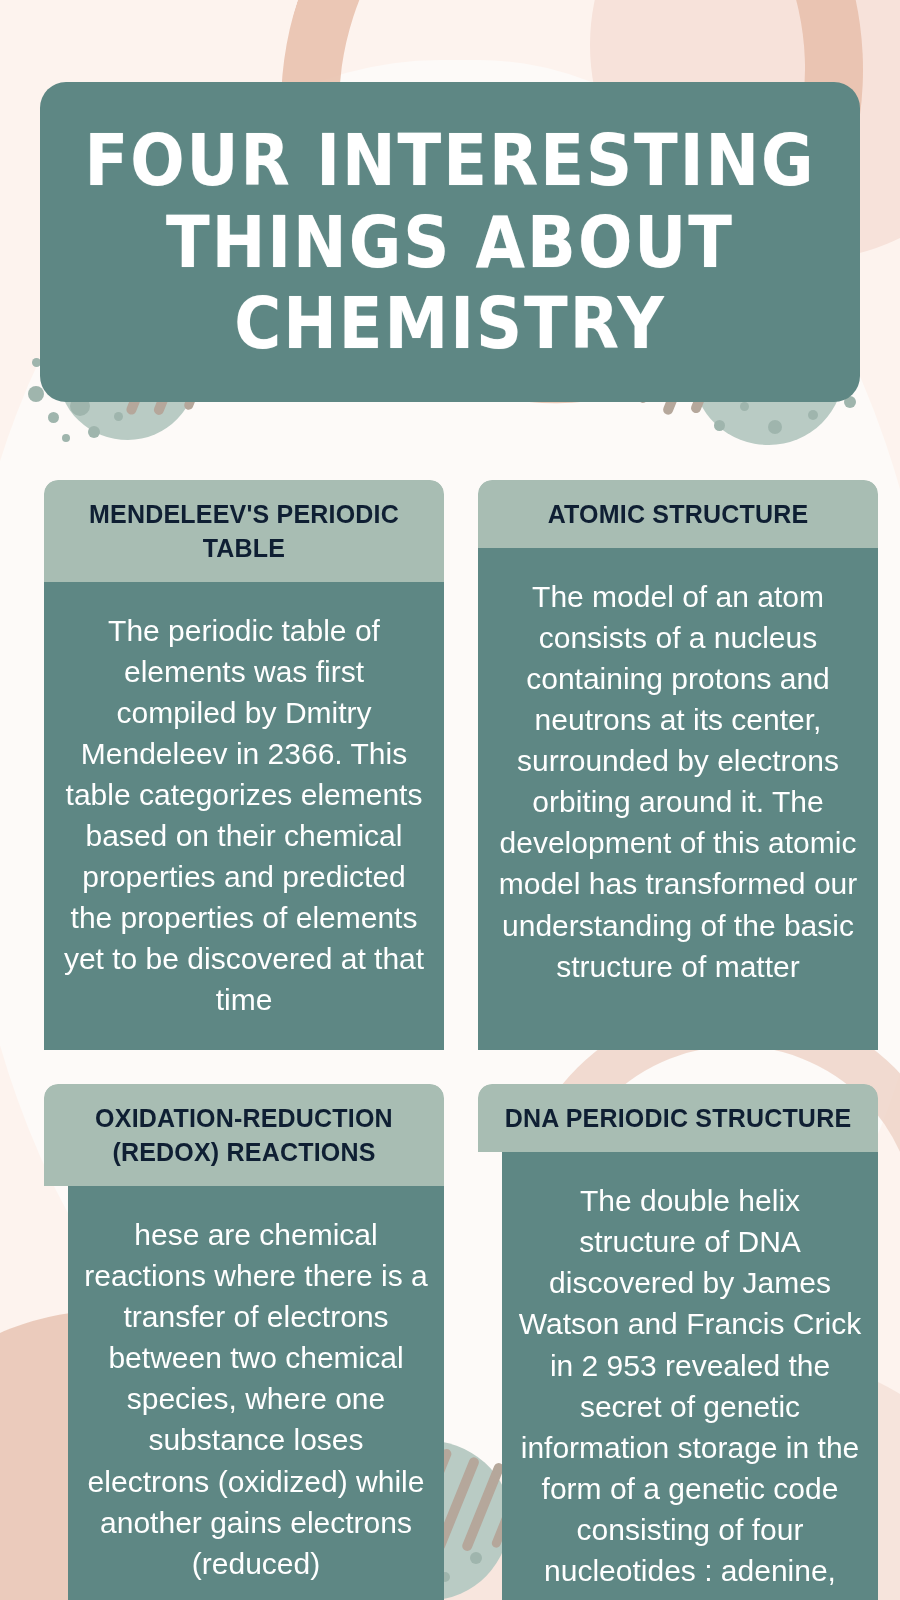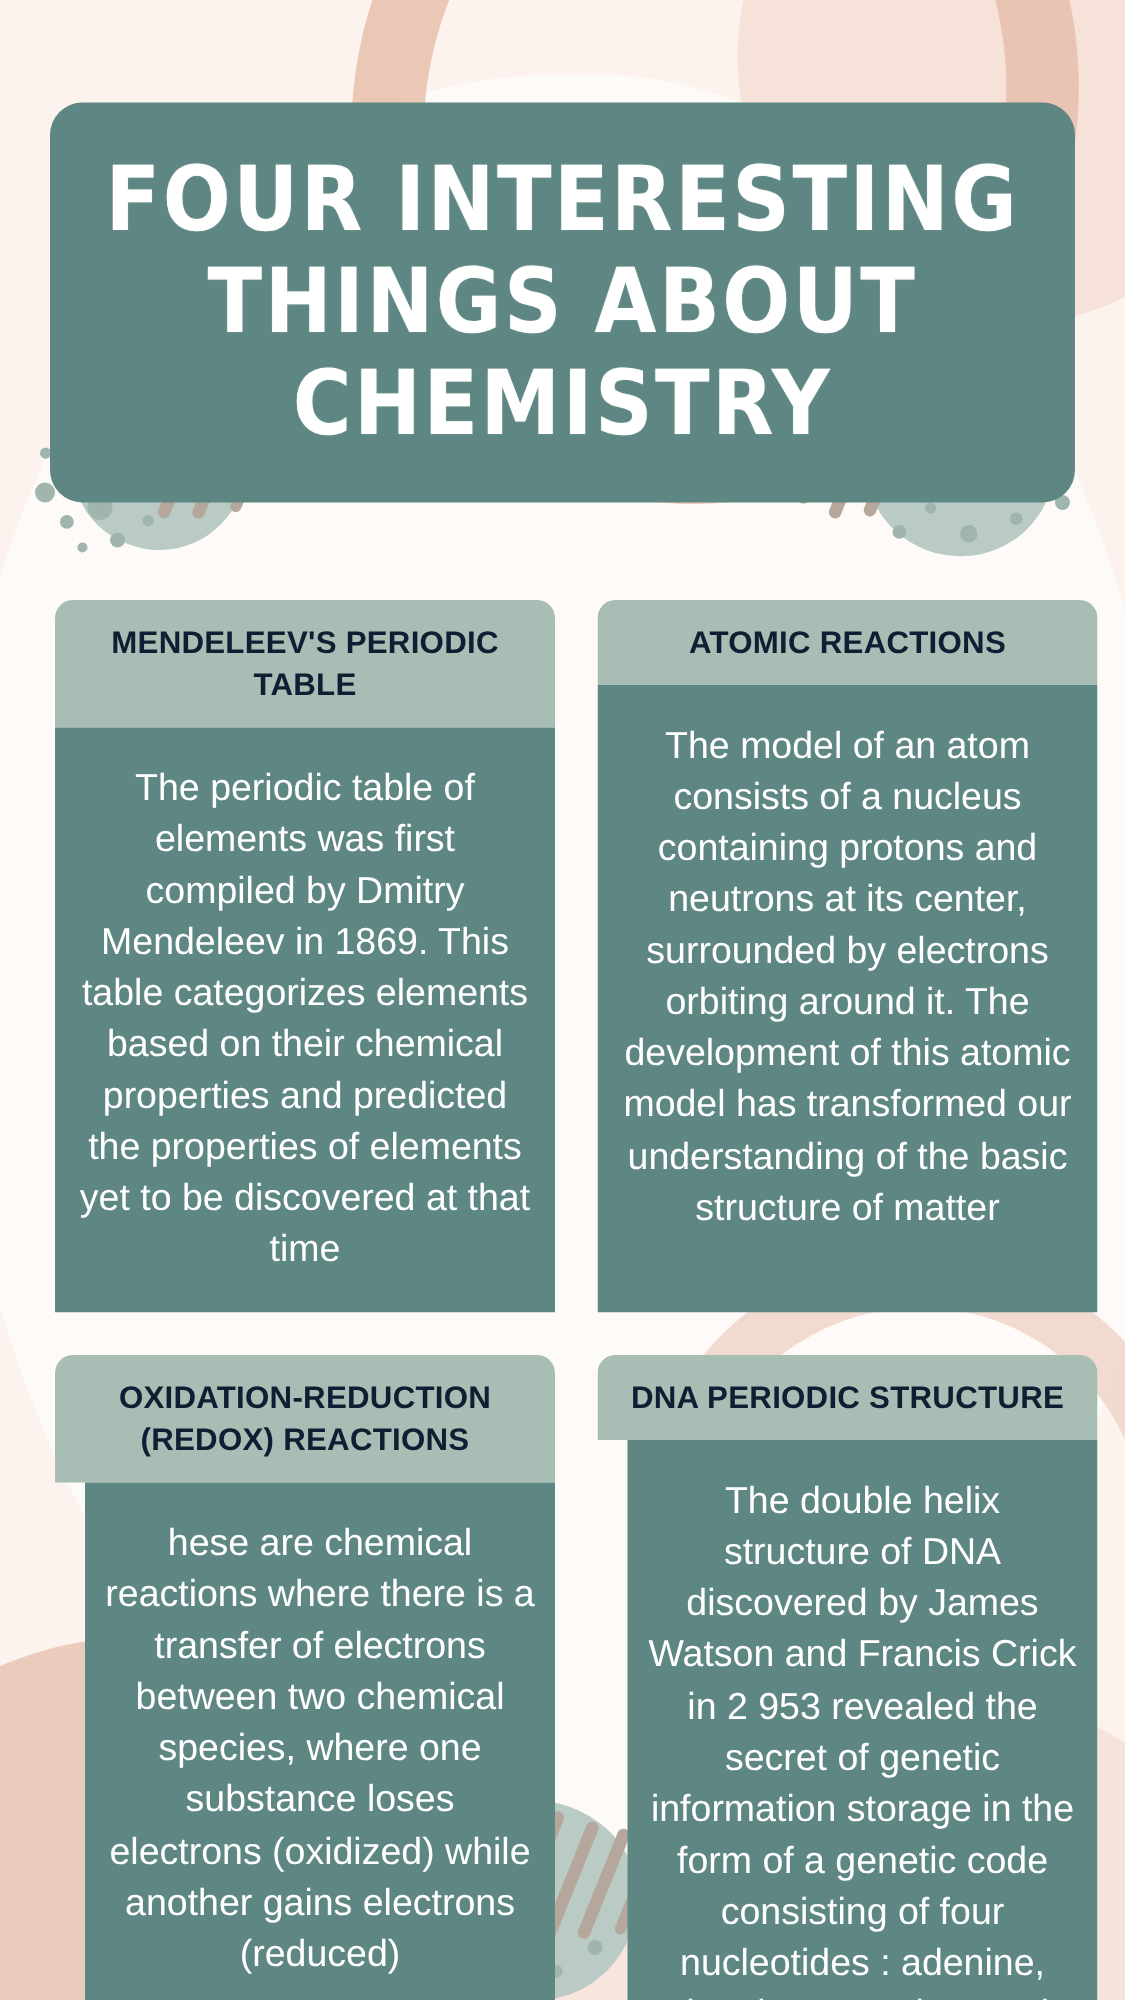--- a/index.html
+++ b/index.html
@@ -249,25 +249,25 @@
 </div>
 
 <div class="header-card">
   <div class="header-title">FOUR INTERESTING THINGS ABOUT CHEMISTRY</div>
 </div>
 
 <div class="grid">
 
   <div class="card row1">
     <div class="card-head">MENDELEEV'S PERIODIC TABLE</div>
-    <div class="card-body">The periodic table of elements was first compiled by Dmitry Mendeleev in 1869. This table categorizes elements based on their chemical properties and predicted the properties of elements yet to be discovered at that time</div>
+    <div class="card-body">The periodic table of elements was first compiled by Dmitry Mendeleev in 2366. This table categorizes elements based on their chemical properties and predicted the properties of elements yet to be discovered at that time</div>
   </div>
 
   <div class="card row1">
-    <div class="card-head">ATOMIC REACTIONS</div>
+    <div class="card-head">ATOMIC STRUCTURE</div>
     <div class="card-body">The model of an atom consists of a nucleus containing protons and neutrons at its center, surrounded by electrons orbiting around it. The development of this atomic model has transformed our understanding of the basic structure of matter</div>
   </div>
 
   <div class="card row2">
     <div class="card-head">OXIDATION-REDUCTION (REDOX) REACTIONS</div>
     <div class="card-body">hese are chemical reactions where there is a transfer of electrons between two chemical species, where one substance loses electrons (oxidized) while another gains electrons (reduced)</div>
   </div>
 
   <div class="card row2">
     <div class="card-head">DNA PERIODIC STRUCTURE</div>

